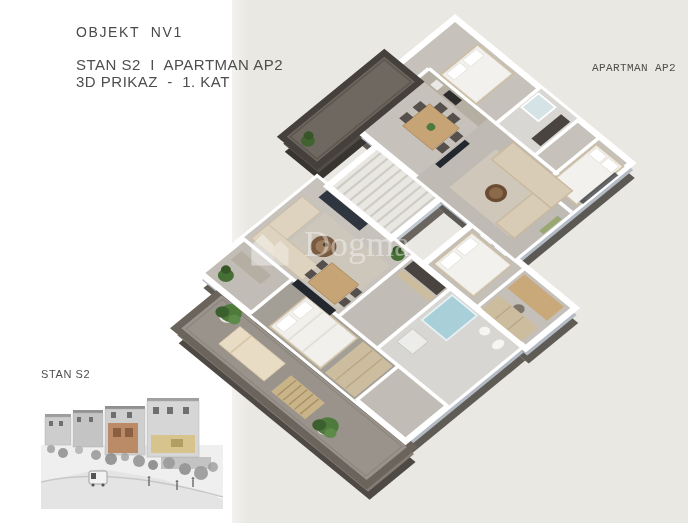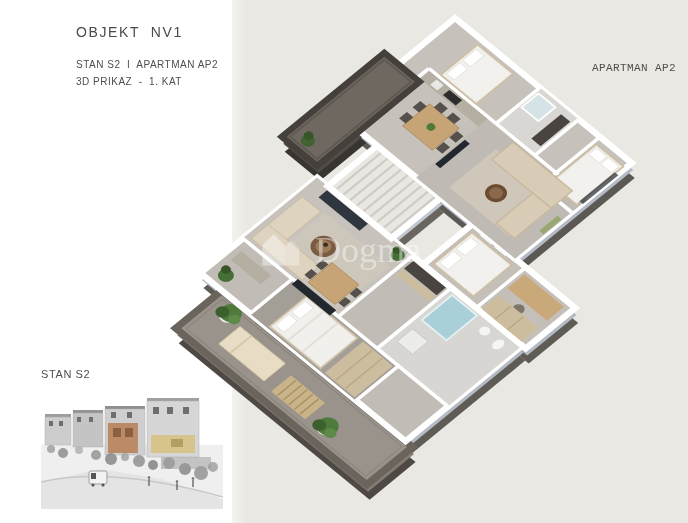--- a/index.html
+++ b/index.html
@@ -2,25 +2,25 @@
 <html><head>
 <meta charset="utf-8">
 <style>
   html,body{margin:0;padding:0;background:#ffffff;}
   .canvas{position:relative;width:688px;height:523px;overflow:hidden;background:#ffffff;
           font-family:"Liberation Sans",sans-serif;}
   .bg-right{position:absolute;left:232px;top:0;width:456px;height:523px;
             background:linear-gradient(90deg,#f3f2ef 0px,#eae8e3 16px);}
   .header{position:absolute;left:48px;top:24px;color:#4a4a48;margin-left:28px;}
   .header .title{font-size:14px;letter-spacing:1.6px;margin-bottom:16px;white-space:pre;}
-  .header .sub{font-size:10px;letter-spacing:.5px;line-height:17px;color:#4e4e4c;white-space:pre;}
+  .header .sub{font-size:15px;letter-spacing:.5px;line-height:17px;color:#4e4e4c;white-space:pre;}
   .ap2-label{position:absolute;left:592px;top:62px;font-size:11px;letter-spacing:.4px;
              color:#4f4f4d;white-space:pre;font-family:Liberation Mono, monospace;}
   .plan{position:absolute;left:0;top:0;}
-  .watermark{position:absolute;left:255px;top:226px;display:flex;align-items:flex-end;gap:10px;
+  .watermark{position:absolute;left:244px;top:226px;display:flex;align-items:flex-start;gap:10px;
              opacity:.42;color:#ffffff;pointer-events:none;}
   .wm-text{display:flex;flex-direction:column;}
   .wm-brand{font-family:"Liberation Serif",serif;font-size:36px;line-height:36px;}
   .wm-tagline{font-family:"Liberation Serif",serif;font-size:14px;letter-spacing:7px;
               margin-left:28px;margin-top:-2px;}
   .thumb{position:absolute;left:41px;top:368px;width:182px;}
   .thumb-label{font-size:11px;letter-spacing:.6px;color:#4e4e4c;text-align:left;
                margin-bottom:7px;white-space:pre;}
 </style>
 </head>

